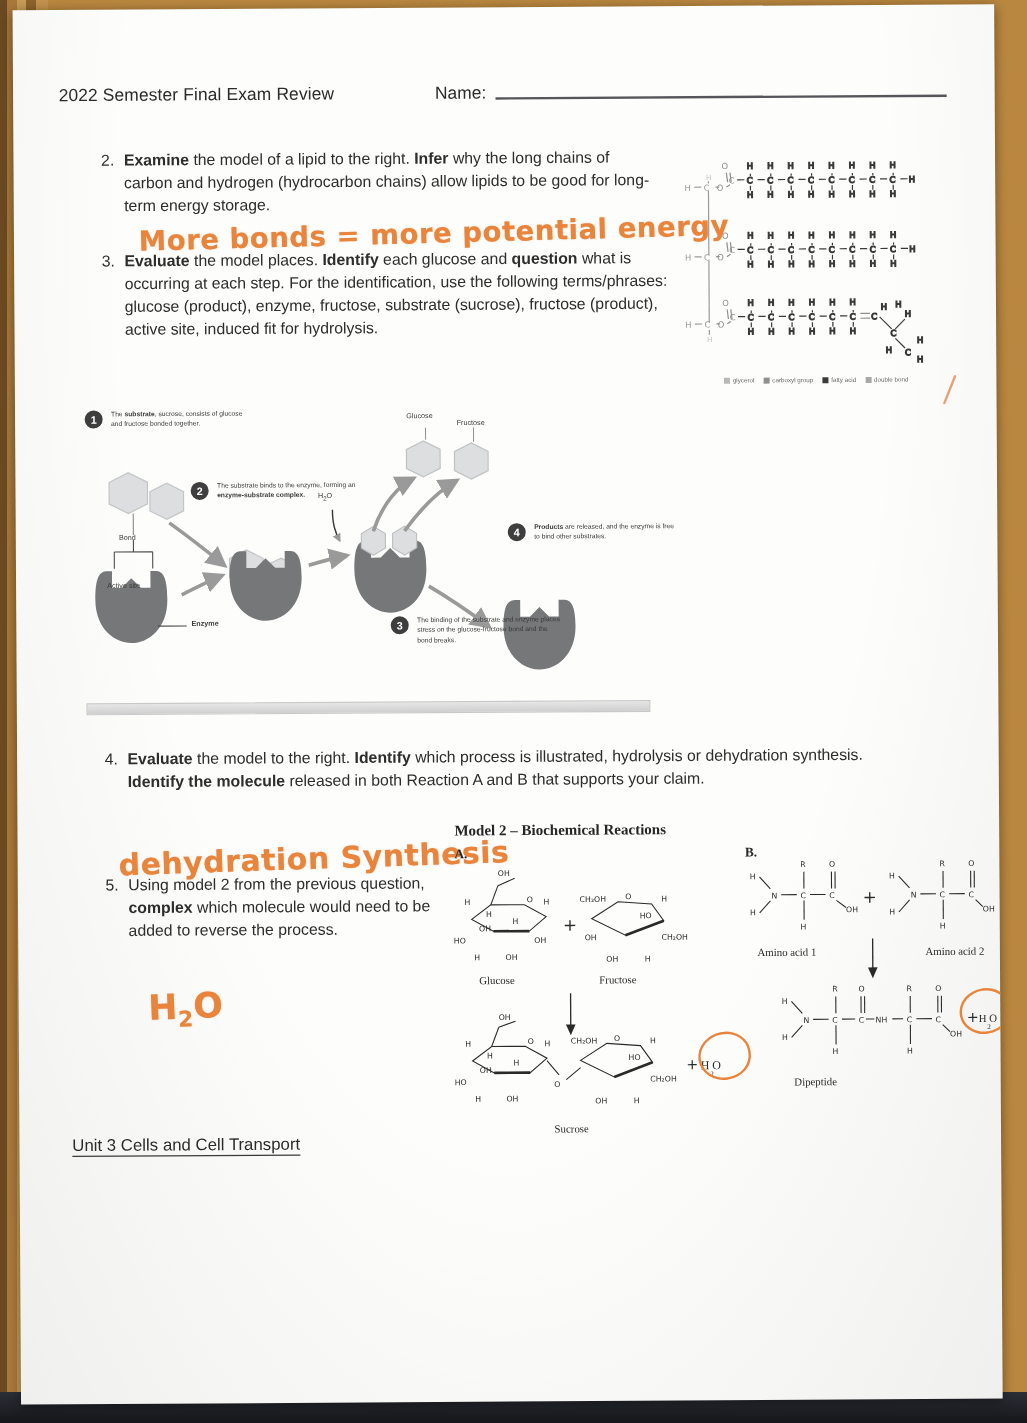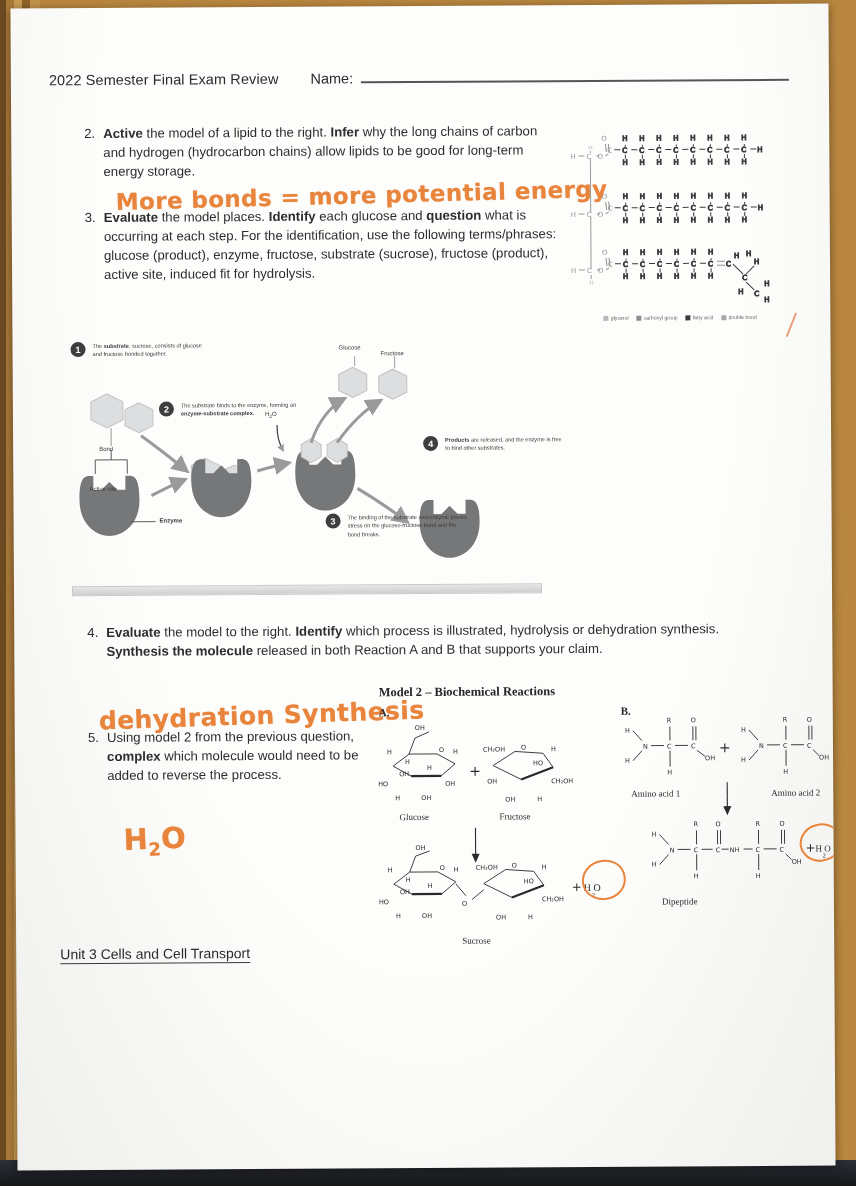--- a/index.html
+++ b/index.html
@@ -30,21 +30,21 @@
   }
   #paper:before{
     content:""; position:absolute; inset:0; pointer-events:none;
     background:radial-gradient(ellipse at 50% 18%,rgba(255,255,255,0) 55%,rgba(0,0,0,.055) 100%);
   }
   .page { position:absolute; left:0; top:0; width:818px; height:1162px; }
 
   
   .hdr { position:absolute; left:38px; top:64px; width:740px; display:flex; align-items:flex-end; }
   .hdr-title { font-size:14.5px; color:#2b2b2b; letter-spacing:.1px; }
-  .name-lbl { font-size:14.5px; color:#2b2b2b; margin-left:32px; }
+  .name-lbl { font-size:14.5px; color:#2b2b2b; margin-left:84px; }
   .name-rule { flex:1; border-bottom:2px solid #55565a; margin-left:8px; margin-bottom:3px; height:1px; }
 
   
   .q { position:absolute; color:#2d2d2d; font-size:13.2px; line-height:1.45; }
   .q .num { position:absolute; left:0; top:0; width:22px; text-align:right; }
   .q .body { margin-left:30px; display:block; }
   b { font-weight:bold; }
 
   #q2 { left:62px; top:116px; width:470px; }
   #q3 { left:62px; top:200px; width:500px; }
@@ -113,31 +113,31 @@
  <div class="page">
 
   <div class="hdr">
     <div class="hdr-title">2022 Semester Final Exam Review</div>
     <div class="name-lbl">Name:</div>
     <div class="name-rule"></div>
   </div>
 
   <div class="q" id="q2">
     <span class="num">2.</span>
-    <span class="body"><b>Active</b><span> the model of a lipid to the right.  </span><b>Infer</b><span> why the long chains of carbon and hydrogen (hydrocarbon chains) allow lipids to be good for long-term energy storage.</span></span>
+    <span class="body"><b>Examine</b><span> the model of a lipid to the right.  </span><b>Infer</b><span> why the long chains of carbon and hydrogen (hydrocarbon chains) allow lipids to be good for long-term energy storage.</span></span>
   </div>
 
   <div class="q" id="q3">
     <span class="num">3.</span>
     <span class="body"><b>Evaluate</b><span> the model places.  </span><b>Identify</b><span> each glucose and </span><b>question</b><span> what is occurring at each step.  For the identification, use the following terms/phrases:  glucose (product), enzyme, fructose, substrate (sucrose), fructose (product), active site, induced fit for hydrolysis.</span></span>
   </div>
 
   <div class="q" id="q4">
     <span class="num">4.</span>
-    <span class="body"><b>Evaluate</b><span> the model to the right.  </span><b>Identify</b><span> which process is illustrated, hydrolysis or dehydration synthesis.  </span><b>Synthesis the molecule</b><span> released in both Reaction A and B that supports your claim.</span></span>
+    <span class="body"><b>Evaluate</b><span> the model to the right.  </span><b>Identify</b><span> which process is illustrated, hydrolysis or dehydration synthesis.  </span><b>Identify the molecule</b><span> released in both Reaction A and B that supports your claim.</span></span>
   </div>
 
   <div class="q" id="q5">
     <span class="num">5.</span>
     <span class="body"><span>Using model 2 from the previous question, </span><b>complex</b><span> which molecule would need to be added to reverse the process.</span></span>
   </div>
 
   <div class="hand" id="hand-q2">More bonds = more potential energy</div>
   <div class="hand" id="hand-q4">dehydration Synthesis</div>
   <div class="hand" id="hand-q5">H<sub>2</sub>O</div>

